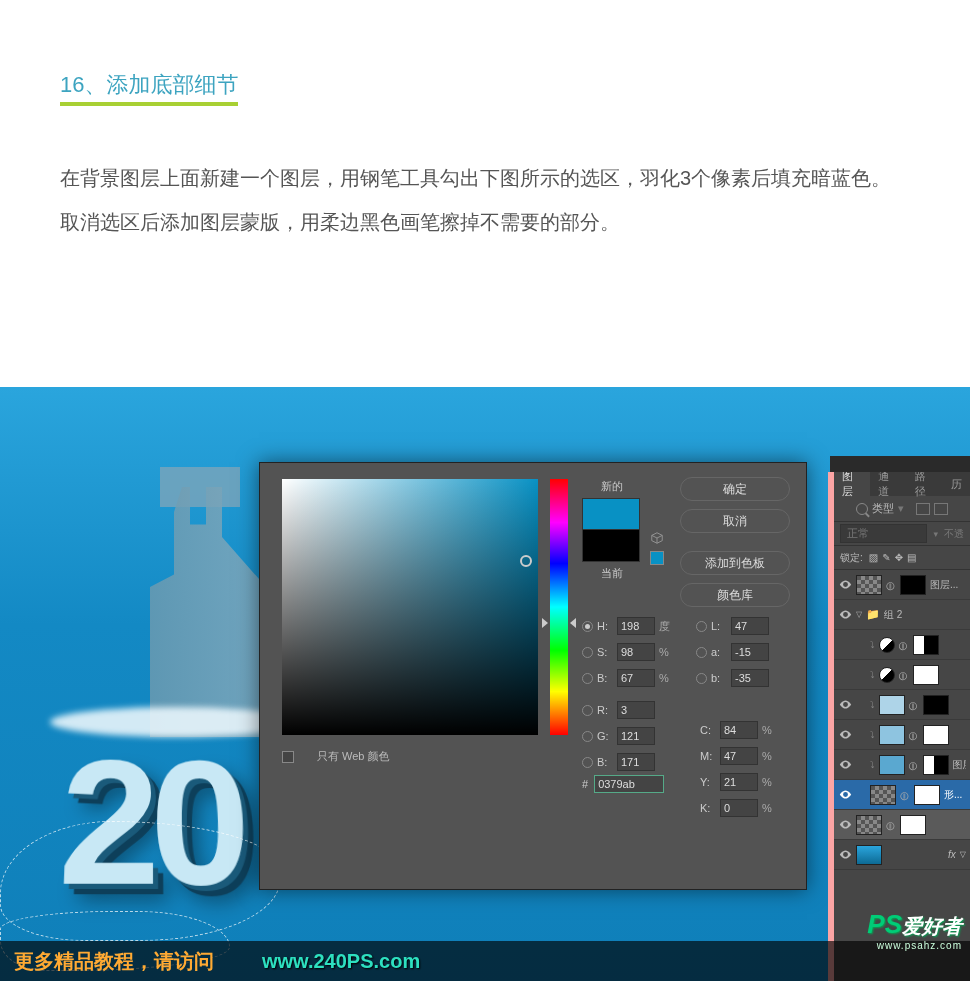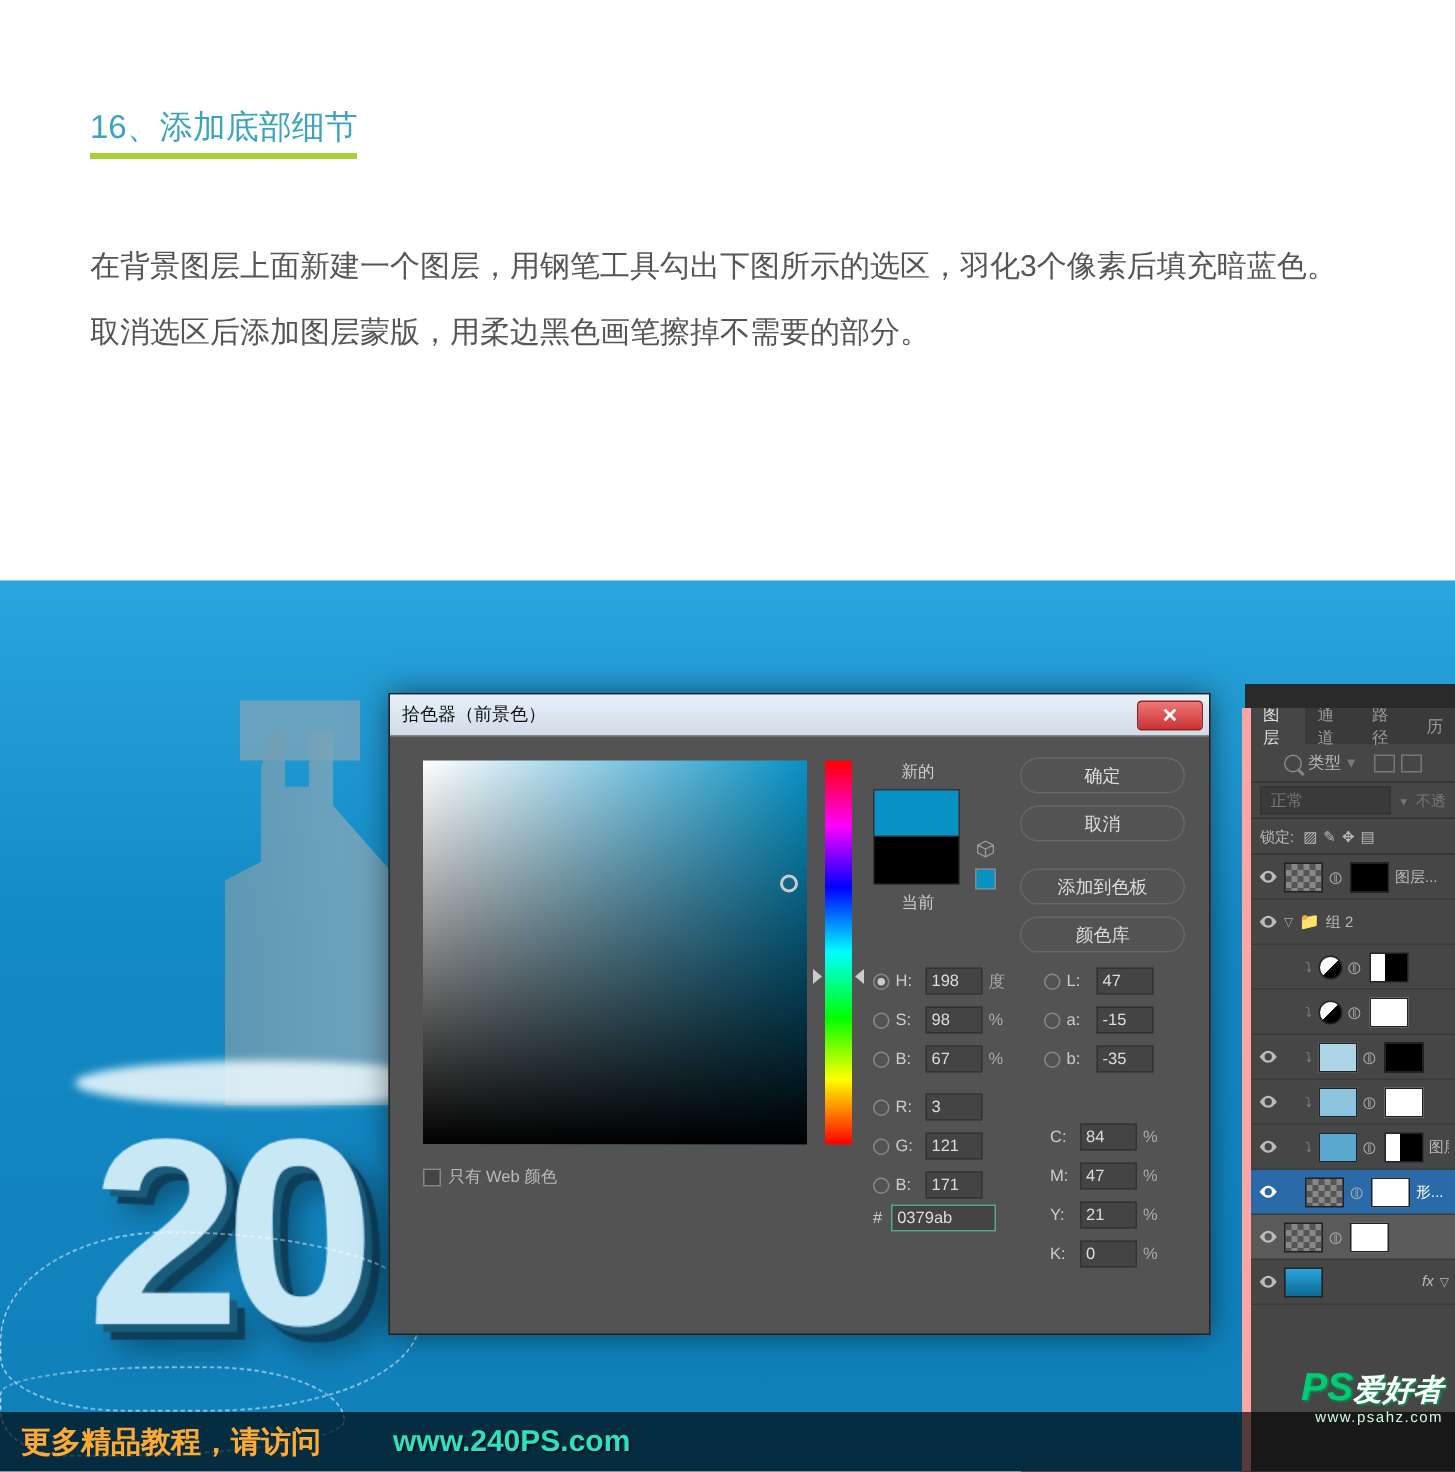--- a/index.html
+++ b/index.html
@@ -63,21 +63,21 @@
 .radio { width: 11px; height: 11px; border-radius: 50%; border: 1px solid #888; display: inline-flex; align-items: center; justify-content: center; flex-shrink: 0; }
 .radio.checked::after { content: ""; width: 5px; height: 5px; background: #ccc; border-radius: 50%; }
 .flabel { width: 16px; }
 .finput { width: 38px; height: 18px; background: #444; border: 1px solid #333; color: #ddd; padding: 0 3px; text-align: left; font-size: 11px; }
 .funit { width: 14px; color: #aaa; }
 .hex-row { position: absolute; left: 322px; top: 312px; display: flex; align-items: center; gap: 6px; font-size: 11px; }
 .hex-row .finput { width: 70px; border: 1px solid #5a8; }
 .cmyk-col { position: absolute; left: 440px; top: 254px; font-size: 11px; }
 .cmyk-col .frow { gap: 4px; height: 26px; }
 
-.webonly { position: absolute; left: 22px; top: 286px; display: flex; align-items: center; gap: 5px; font-size: 11px; color: #bbb; }
+.webonly { position: absolute; left: 22px; top: 286px; display: flex; align-items: center; gap: 23px; font-size: 11px; color: #bbb; }
 .checkbox { width: 12px; height: 12px; border: 1px solid #888; background: #444; }
 
 
 .layers-panel { position: absolute; right: 0; top: 472px; width: 142px; height: 509px; background: #464646; color: #bbb; font-size: 11px; border-left: 6px solid #fca5a5; overflow: hidden; }
 .lp-tabs { display: flex; background: #3a3a3a; height: 24px; align-items: center; }
 .lp-tab { padding: 0 8px; height: 100%; display: flex; align-items: center; color: #999; }
 .lp-tab.active { background: #464646; color: #ddd; }
 .lp-filter { display: flex; align-items: center; height: 26px; padding: 0 22px; gap: 4px; border-bottom: 1px solid #333; }
 .lp-search { width: 12px; height: 12px; border: 1.5px solid #888; border-radius: 50%; position: relative; }
 .lp-search::after { content: ""; position: absolute; width: 5px; height: 1.5px; background: #888; bottom: -2px; right: -3px; transform: rotate(45deg); }
@@ -127,26 +127,20 @@
 <div class="canvas-region">
   <div class="castle-top"></div>
   <div class="castle"></div>
   <div class="snow-top"></div>
   <div class="text3d">20</div>
   <div class="selection-ants"></div>
   <div class="selection-ants2"></div>
 </div>
 
 <div class="dialog">
-  <div class="titlebar">
-    <span class="title-text">拾色器（前景色）</span>
-    <div class="close-btn">
-      <span>✕</span>
-    </div>
-  </div>
   <div class="dialog-body">
     <div class="color-field">
       <div class="color-cursor"></div>
     </div>
     <div class="hue-slider"></div>
     <div class="hue-arrow-l"></div>
     <div class="hue-arrow-r"></div>
 
     <div class="swatch-area">
       <div class="swatch-label-new">新的</div>

